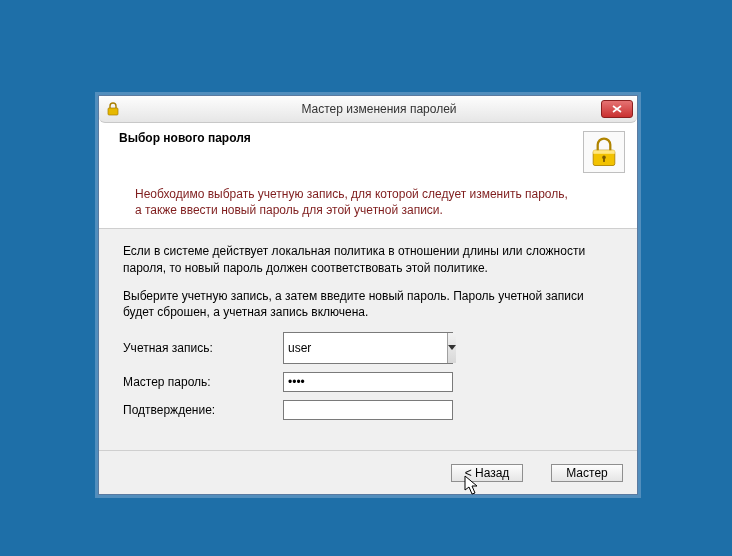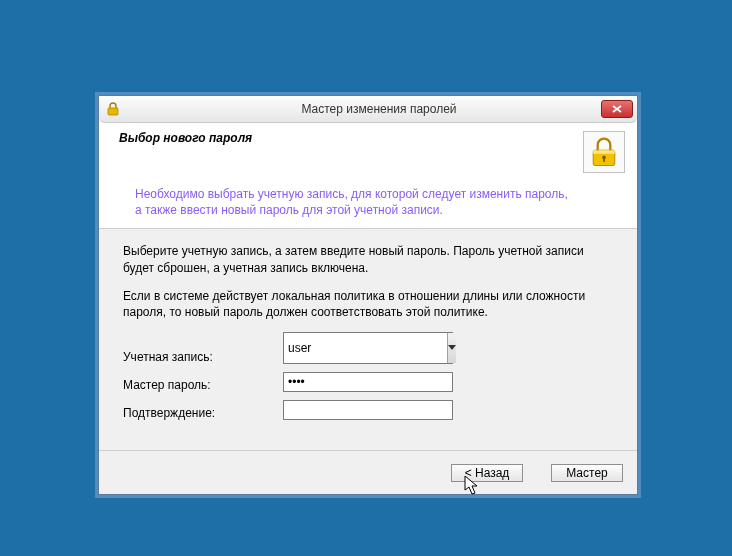--- a/index.html
+++ b/index.html
@@ -58,37 +58,37 @@
     cursor: pointer;
   }
   .close-btn svg { display: block; }
   .header {
     background: #fff;
     padding: 8px 12px 10px 20px;
     border-bottom: 1px solid #cfcfcf;
     display: flex;
   }
   .header-text { flex: 1; padding-right: 10px; }
-  .header-title { font-weight: bold; margin-bottom: 4px; font-style: italic; }
-  .header-sub { margin-left: 16px; color: #8b5cf6; line-height: 1.35; margin-top: 41px; }
+  .header-title { font-weight: bold; margin-bottom: 4px; }
+  .header-sub { margin-left: 16px; color: #7f1d1d; line-height: 1.35; margin-top: 41px; }
   .header-icon {
     width: 42px; height: 42px;
     border: 1px solid #bfbfbf;
     display: flex; align-items: center; justify-content: center;
     background: #fafafa;
   }
   .content {
     background: #f0f0f0;
     padding: 14px 24px 0 24px;
     height: 260px;
   }
   .para { margin-bottom: 12px; line-height: 1.35; }
   .form-row {
     display: flex;
-    align-items: flex-end;
+    align-items: center;
     margin-bottom: 8px;
   }
   .form-label { width: 160px; }
   .combo {
     display: flex;
     width: 170px;
     height: 32px;
     border: 1px solid #7a7a7a;
     background: #fff;
   }
@@ -178,22 +178,22 @@
         <rect x="8" y="18" width="24" height="17" rx="2" fill="#f2c200" stroke="#b08400" stroke-width="1"></rect>
         <rect x="8" y="18" width="24" height="4" fill="#ffe680"></rect>
         <path d="M13 18 V12 a7 7 0 0 1 14 0 V18" fill="none" stroke="#b08400" stroke-width="2.5"></path>
         <circle cx="20" cy="26" r="2" fill="#7a5a00"></circle>
         <rect x="19" y="27" width="2" height="4" fill="#7a5a00"></rect>
       </svg>
     </div>
   </div>
 
   <div class="content">
+    <div class="para">Если в системе действует локальная политика в отношении длины или сложности пароля, то новый пароль должен соответствовать этой политике.</div>
     <div class="para">Выберите учетную запись, а затем введите новый пароль. Пароль учетной записи будет сброшен, а учетная запись включена.</div>
-    <div class="para">Если в системе действует локальная политика в отношении длины или сложности пароля, то новый пароль должен соответствовать этой политике.</div>
 
     <div class="form-row">
       <div class="form-label">Учетная запись:</div>
       <div class="combo">
         <input class="combo-input" value="user" style="">
         <div class="combo-btn">
           <svg width="8" height="6" viewBox="0 0 8 6">
               <path d="M0 0 L8 0 L4 5 Z" fill="#333"></path>
             </svg>
         </div>

